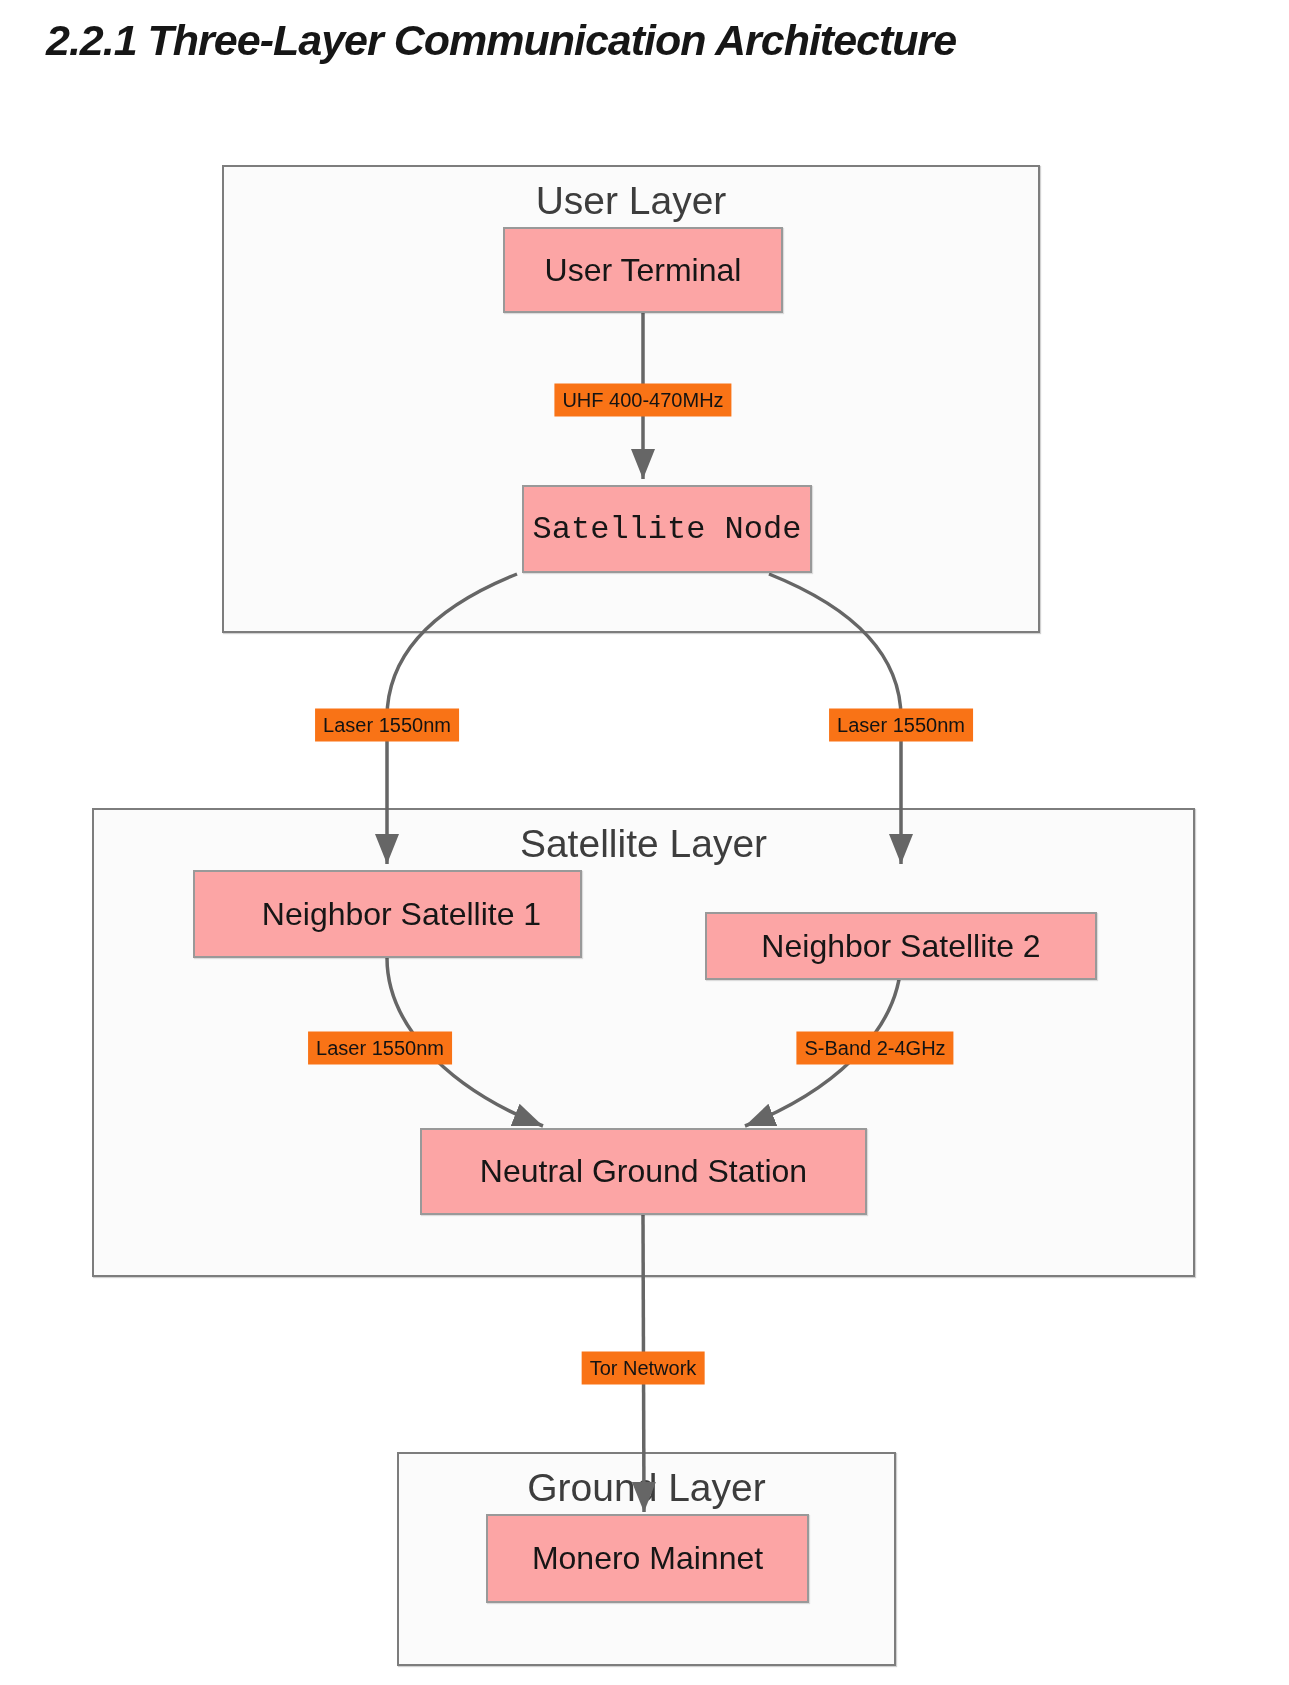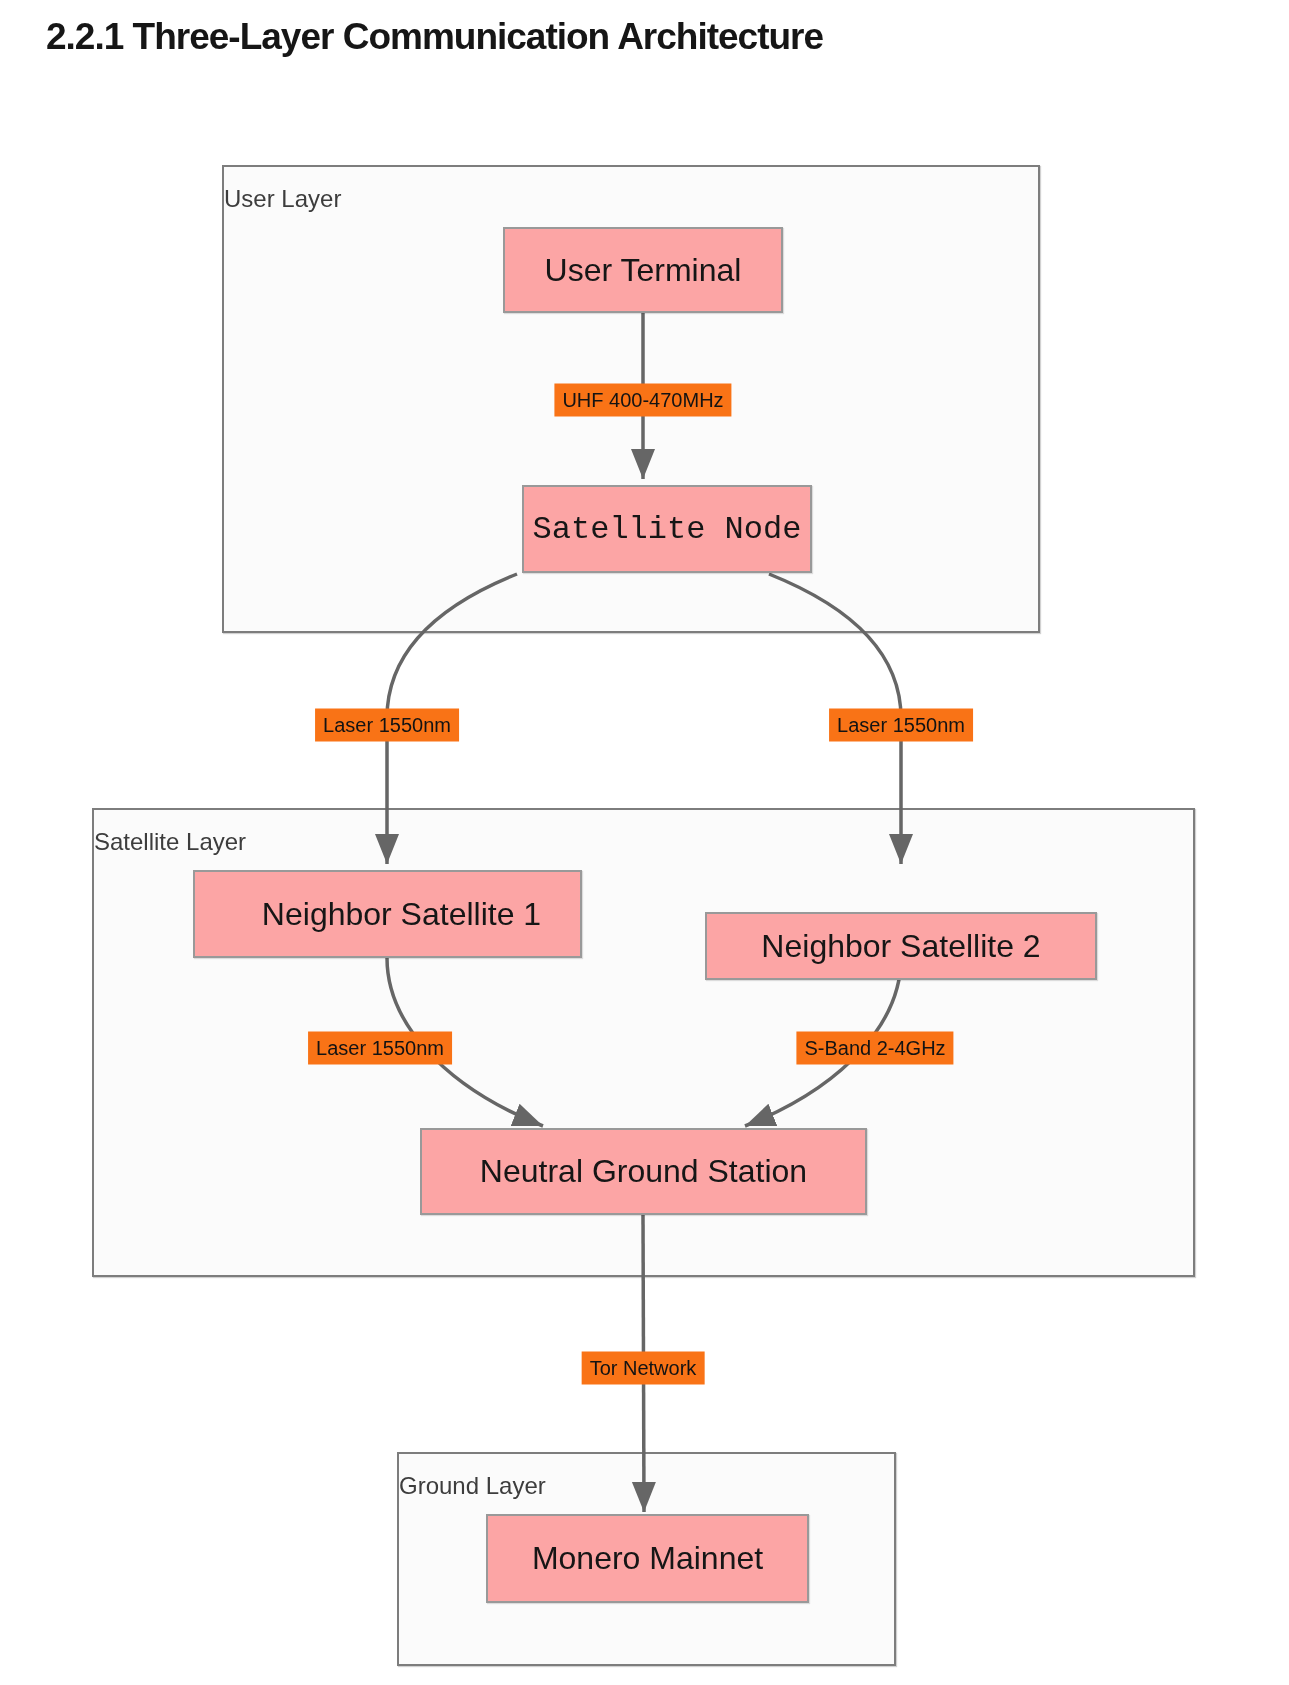--- a/index.html
+++ b/index.html
@@ -13,38 +13,39 @@
     width: 1289px;
     height: 1685px;
     background: #ffffff;
     overflow: hidden;
   }
   .page-title {
     position: absolute;
     left: 46px;
     top: 16px;
     margin: 0;
-    font-size: 37px;
+    font-size: 43px;
     font-weight: 800;
     letter-spacing: -1px;
     color: #161616;
     white-space: nowrap;
+    font-style: italic;
   }
   .subgraph {
     position: absolute;
     background: #fbfbfb;
     border: 2px solid #7d7d7d;
     box-shadow: 1px 1px 1px rgba(0,0,0,0.18);
     box-sizing: border-box;
   }
   .subgraph-label {
     width: 100%;
-    text-align: left;
-    padding-top: 18px;
-    font-size: 24px;
+    text-align: center;
+    padding-top: 12px;
+    font-size: 39px;
     color: #3d3d3d;
     white-space: nowrap;
   }
   .edges-layer {
     position: absolute;
     left: 0;
     top: 0;
     pointer-events: none;
   }
   .edges-layer path.edge {

